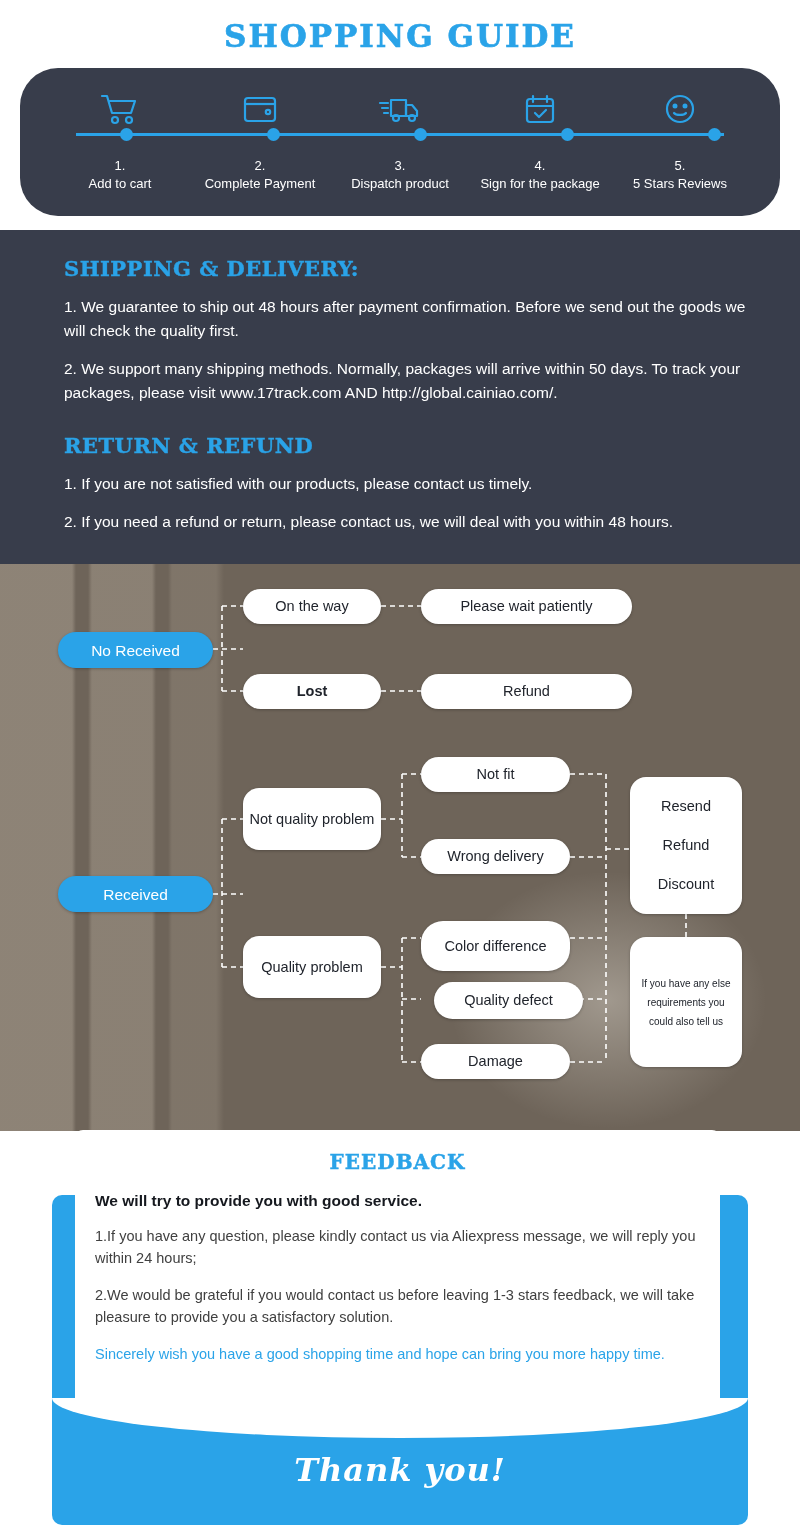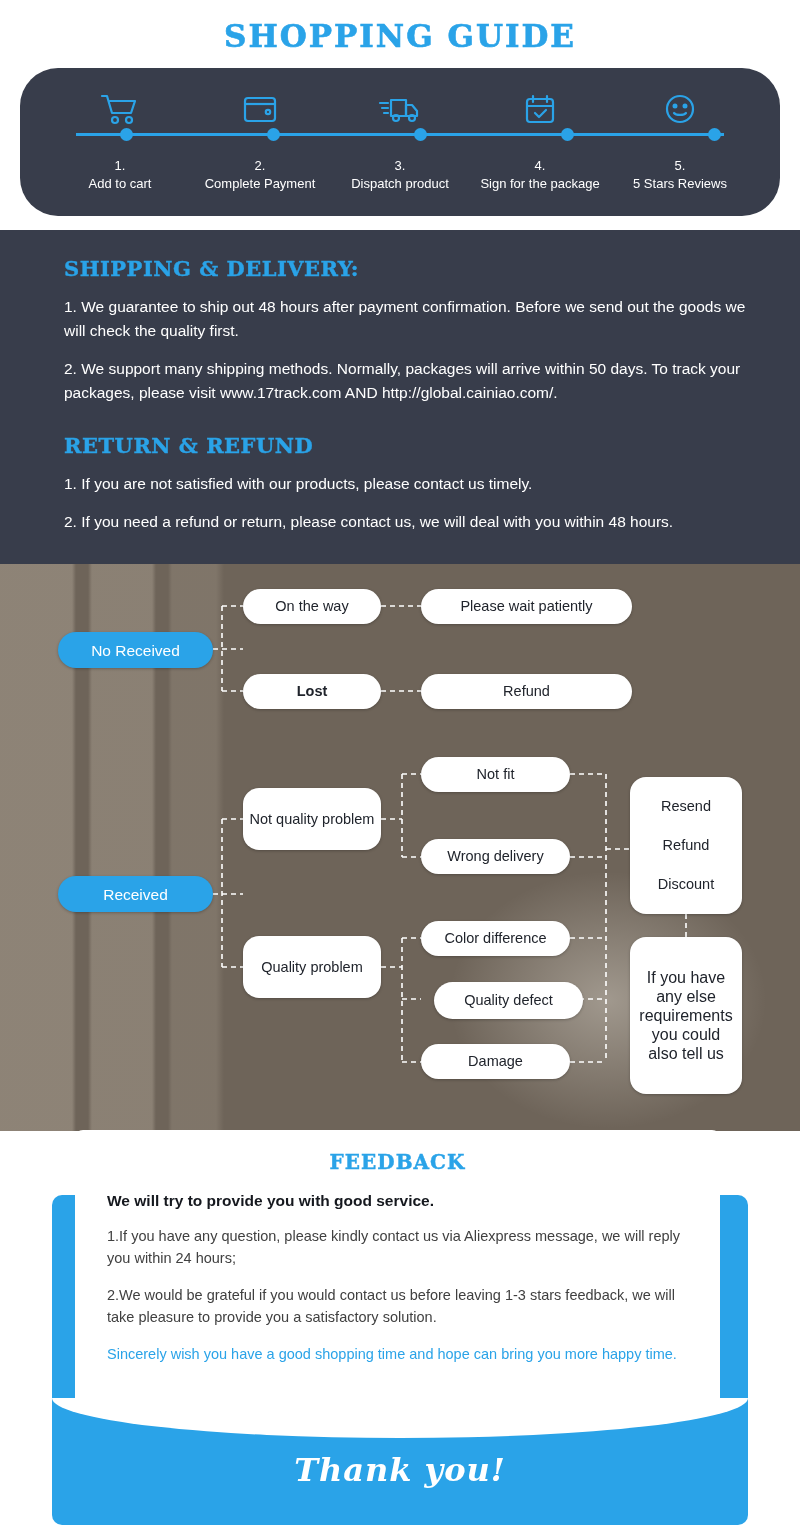--- a/index.html
+++ b/index.html
@@ -154,21 +154,21 @@
     width: 696px; height: 330px;
     background: #2aa3e8;
     border-radius: 10px;
   }
   .white-card {
     position: absolute;
     left: 75px; top: 0;
     width: 645px; height: 276px;
     background: #ffffff;
     border-radius: 8px;
-    padding: 20px 32px;
+    padding: 20px 20px;
   }
   .fb-title {
     text-align: center;
     color: #2aa3e8;
     font-family: "DejaVu Serif", serif;
     font-weight: bold;
     font-size: 20px;
     letter-spacing: 1px;
     -webkit-text-stroke: 0.4px #2aa3e8;
   }
@@ -349,31 +349,31 @@
       <div class="pill" style="left:243px; top:110px; width:138px; height:35px;font-weight:bold;">Lost</div>
       <div class="pill" style="left:421px; top:110px; width:211px; height:35px;">Refund</div>
 
       <div class="pill blue" style="left:58px; top:312px; width:155px; height:36px;">Received</div>
 
       <div class="pill box" style="left:243px; top:224px; width:138px; height:62px;">Not quality problem</div>
       <div class="pill box" style="left:243px; top:372px; width:138px; height:62px;">Quality problem</div>
 
       <div class="pill" style="left:421px; top:193px; width:149px; height:35px;">Not fit</div>
       <div class="pill" style="left:421px; top:275px; width:149px; height:35px;">Wrong delivery</div>
-      <div class="pill" style="left:421px; top:357px; width:149px; height:35px;">Color difference</div>
+      <div class="pill" style="left:421px; top:357px; width:149px; height:50px;">Color difference</div>
       <div class="pill" style="left:434px; top:418px; width:149px; height:37px;">Quality defect</div>
       <div class="pill" style="left:421px; top:480px; width:149px; height:35px;">Damage</div>
 
       <div class="pill box" style="left:630px; top:213px; width:112px; height:137px; flex-direction:column; justify-content:space-evenly;">
         <span>Resend</span>
         <span>Refund</span>
         <span>Discount</span>
       </div>
 
-      <div class="pill box" style="left:630px; top:373px; width:112px; height:157px; font-size:16px; line-height:19px; padding:0 8px;">If you have any else requirements you could also tell us</div>
+      <div class="pill box" style="left:630px; top:373px; width:112px; height:130px; font-size:10px; line-height:19px; padding:0 8px;">If you have any else requirements you could also tell us</div>
     </div>
   </section>
 
   <section class="feedback-wrap">
     <div class="blue-panel"></div>
     <div class="wave"></div>
     <div class="white-card">
       <div class="fb-title">FEEDBACK</div>
       <div class="fb-lead">We will try to provide you with good service.</div>
       <p class="fb-p">1.If you have any question, please kindly contact us via Aliexpress message, we will reply you within 24 hours;</p>

